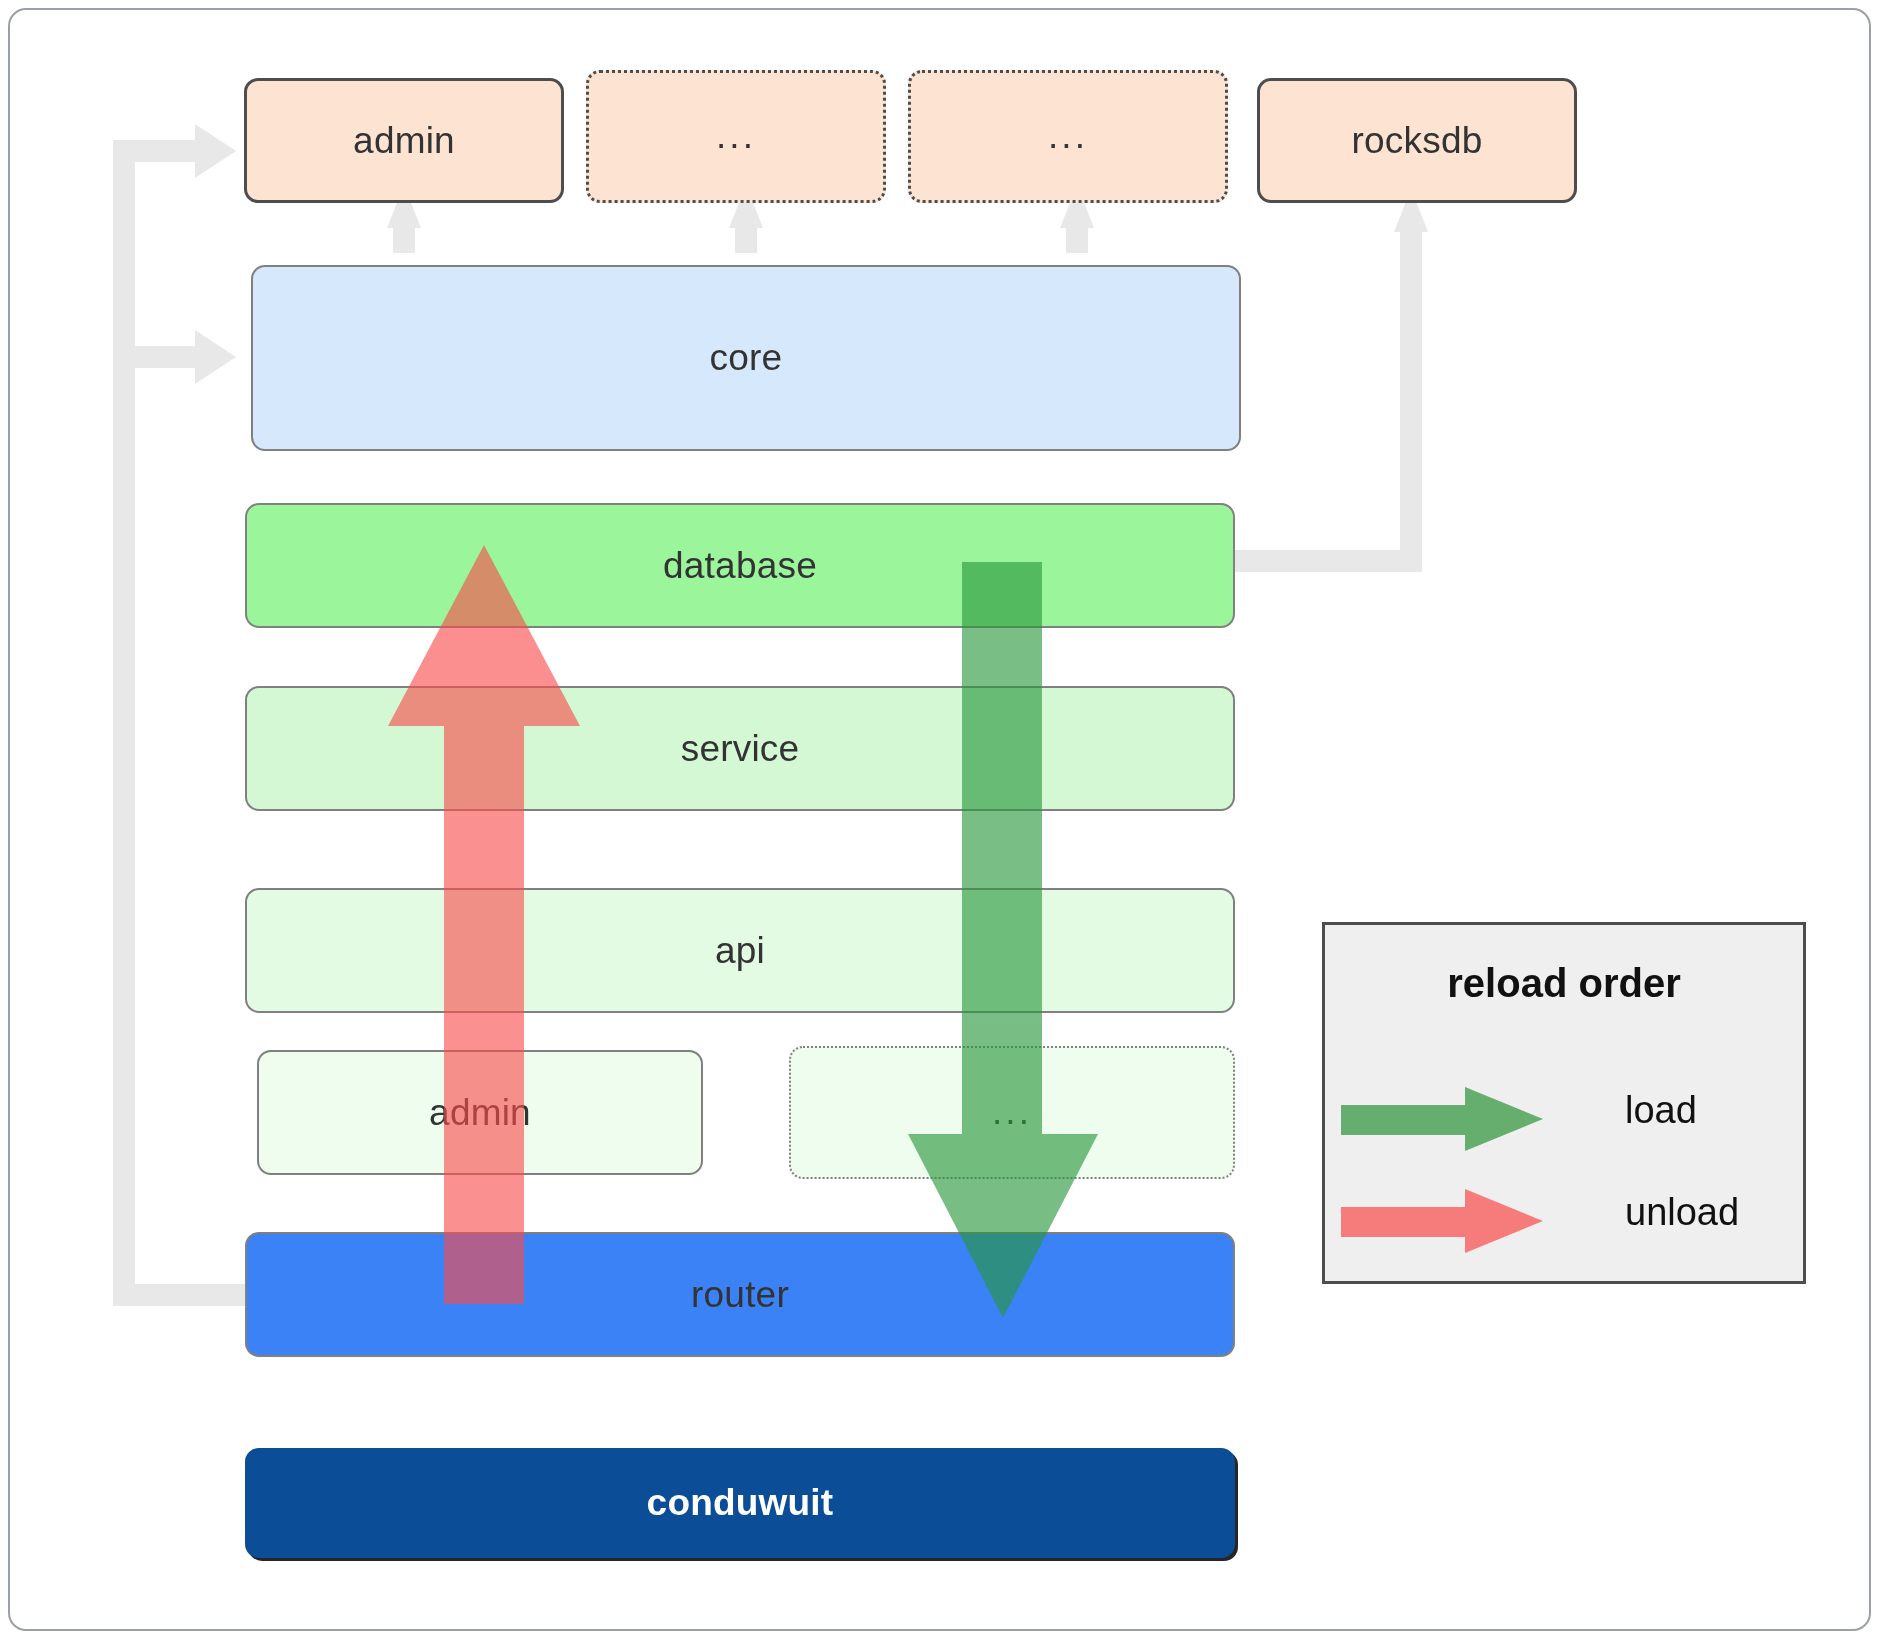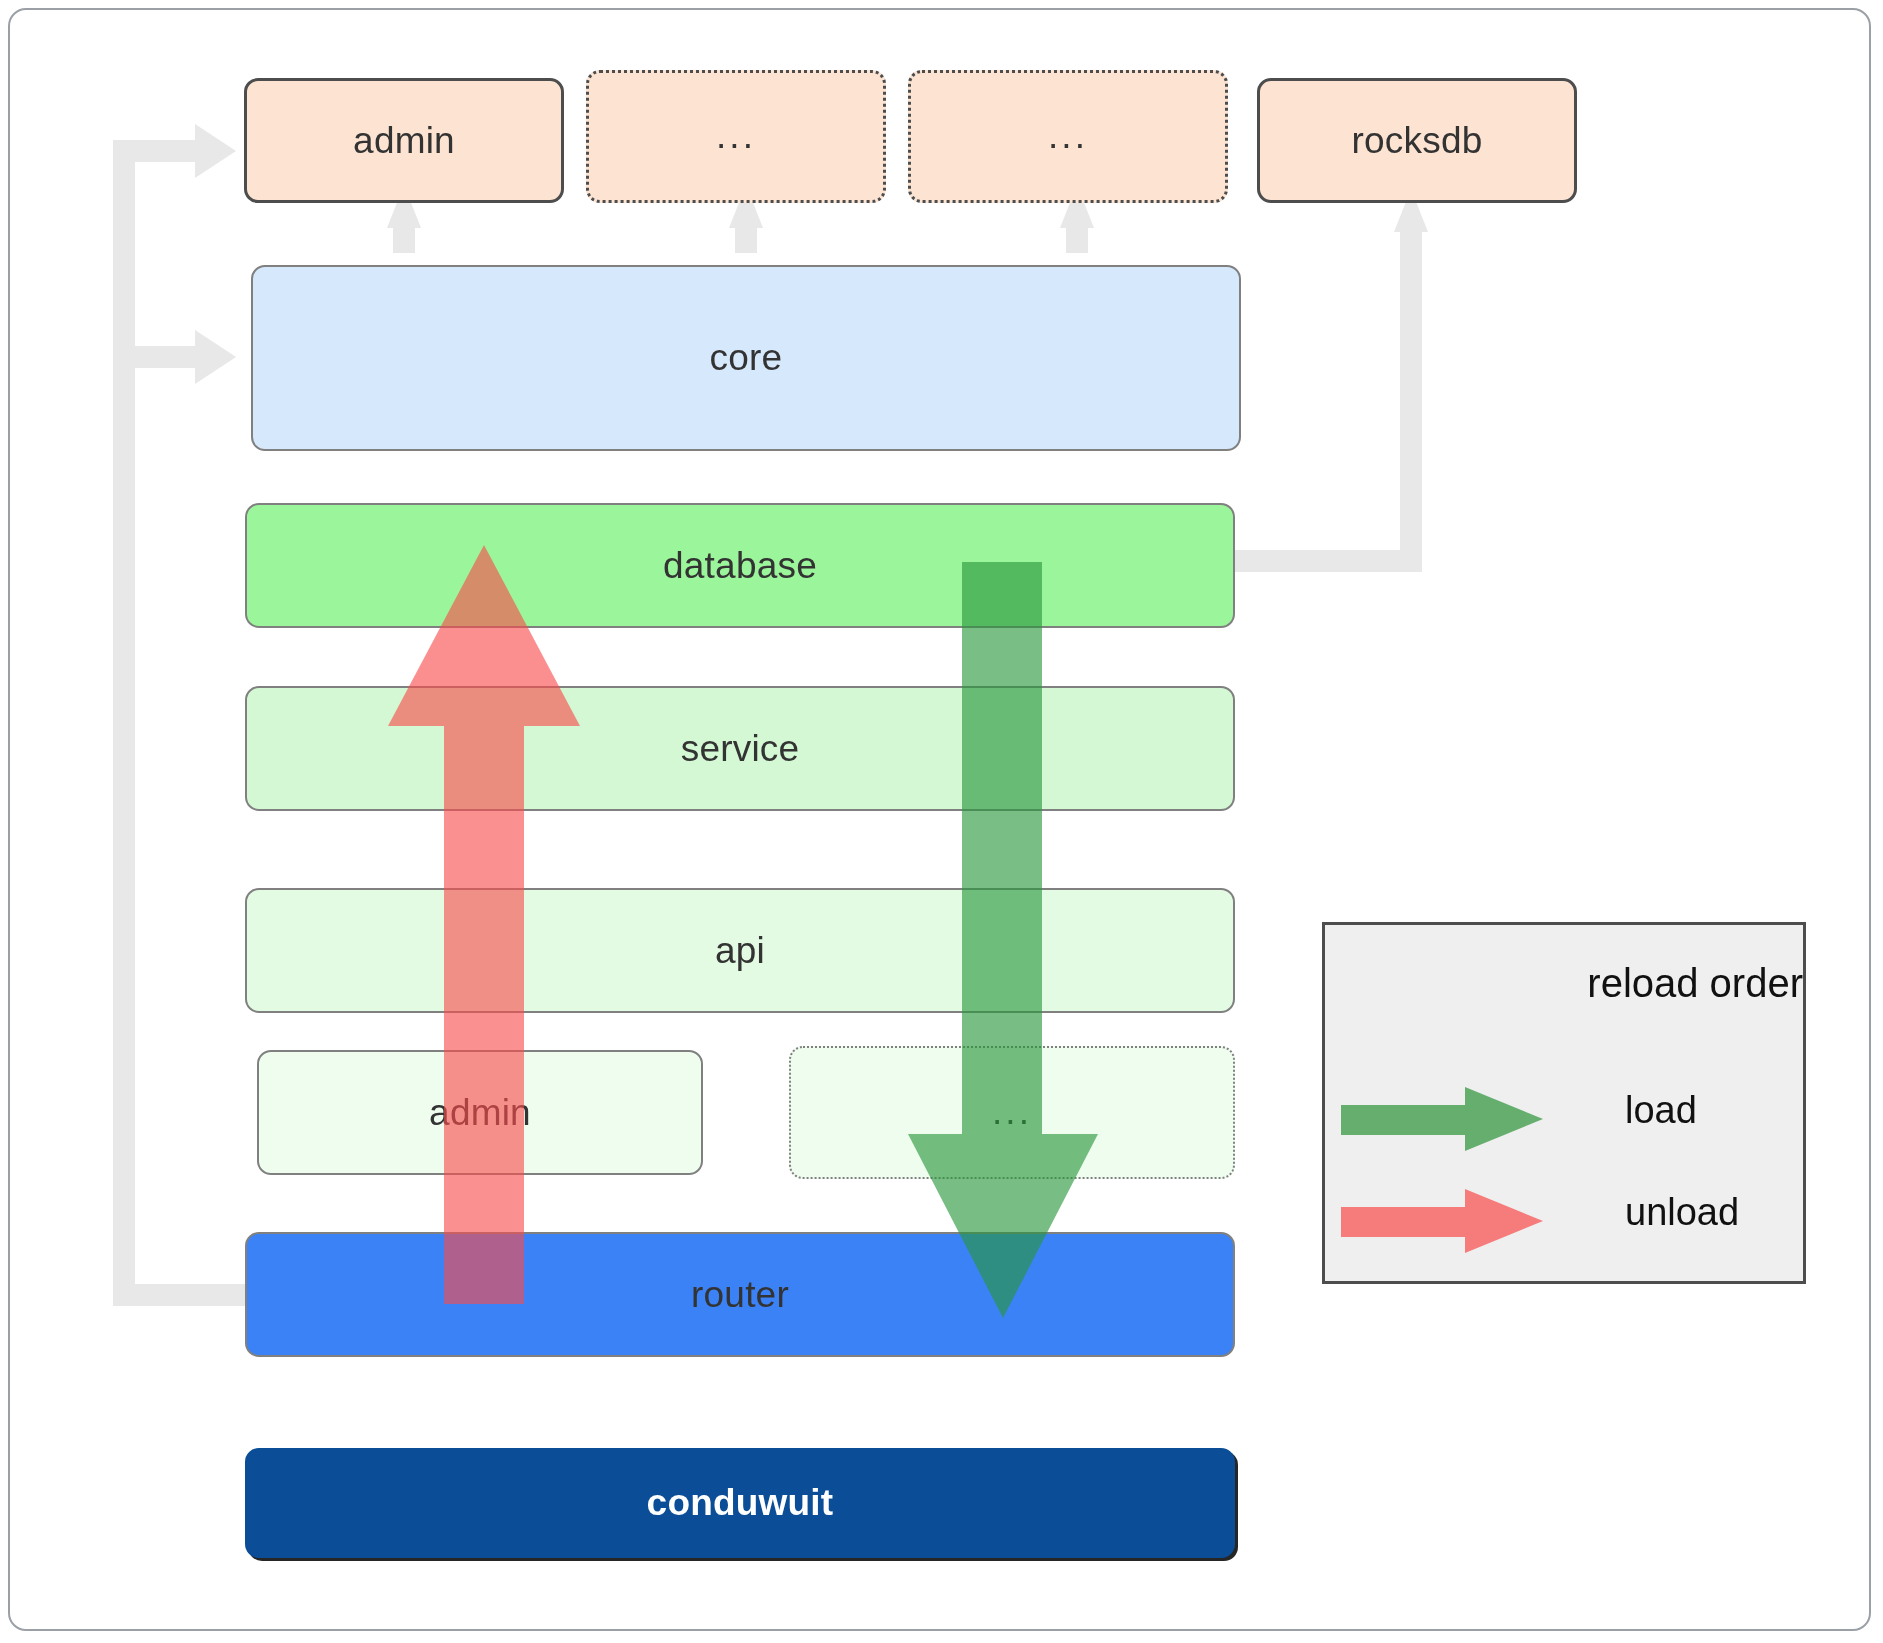--- a/index.html
+++ b/index.html
@@ -38,22 +38,22 @@
 
   
   .layer{position:absolute;left:0;top:0;width:1883px;height:1643px;pointer-events:none;}
 
   
   #legend{
     position:absolute;left:1322px;top:922px;width:484px;height:362px;
     background:#efefef;border:3px solid #4d4d4d;box-sizing:border-box;
   }
   #legend .ltitle{
-    position:absolute;left:0;top:36px;width:100%;text-align:right;
-    font-size:40px;color:#111111;
+    position:absolute;left:0;top:36px;width:100%;text-align:center;
+    font-size:40px;color:#111111;font-weight:bold;
   }
   .lrow{position:absolute;left:0;width:100%;height:90px;}
   .lrow .lbl{
     position:absolute;left:300px;top:16px;font-size:38px;color:#111111;
   }
 </style>
 </head>
 <body>
 
 <div id="stage">

